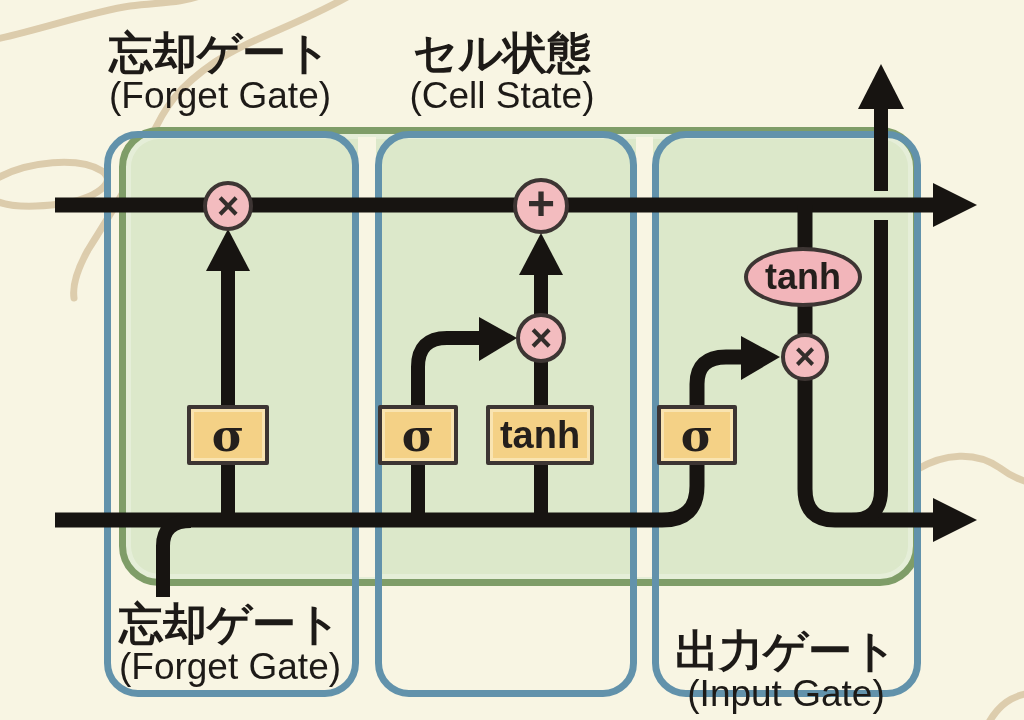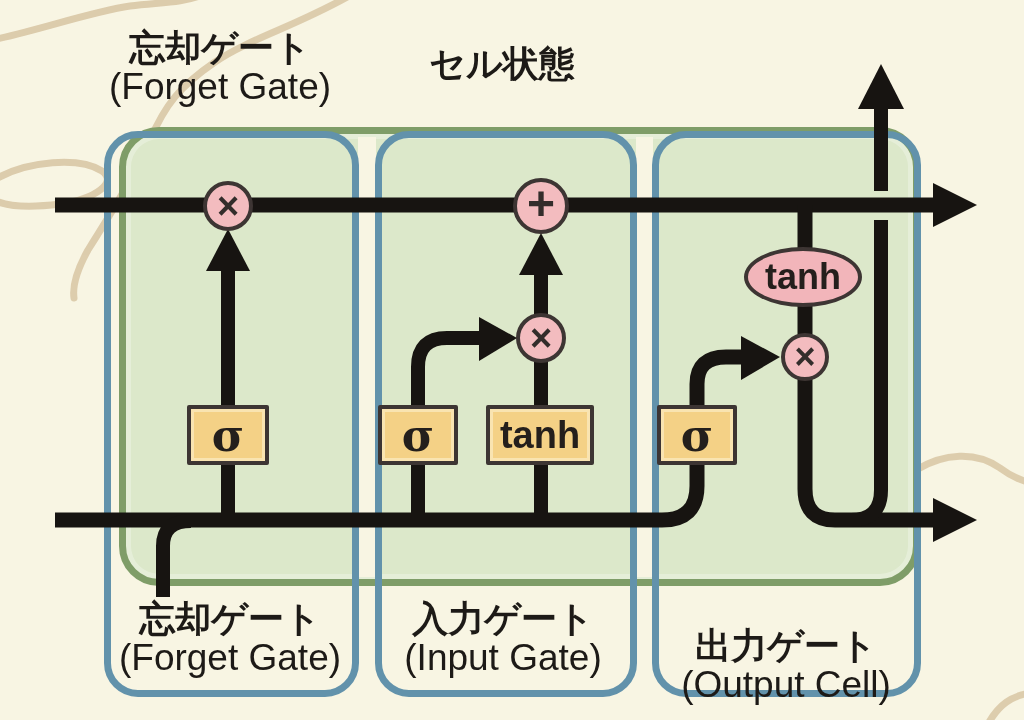--- a/index.html
+++ b/index.html
@@ -60,24 +60,24 @@
   
   .tanh-ellipse{
     left:744px;top:247px;width:118px;height:60px;
     background:#f2b5ba;border:4px solid #3d3533;border-radius:50%;
     box-sizing:border-box;display:flex;align-items:center;justify-content:center;
     color:#241f1c;font-weight:bold;font-size:36px;
   }
 
   
   .label-block{text-align:center;color:#1d1a17;}
-  .label-block .jp{font-weight:bold;font-size:36px;line-height:1.12;}
+  .label-block .jp{font-weight:bold;font-size:44px;line-height:1.12;}
   .label-block .en{font-weight:normal;font-size:37px;line-height:1.05;}
   .lb-top-forget{left:70px; top:28px; width:300px;}
-  .lb-top-cell  {left:352px;top:44px; width:300px;}
+  .lb-top-cell  {left:352px;top:28px; width:300px;}
   .lb-bot-forget{left:100px;top:599px;width:260px;}
   .lb-bot-input {left:373px;top:599px;width:260px;}
   .lb-bot-output{left:655px;top:626px;width:262px;}
 </style>
 </head>
 <body>
 
 <div id="canvas">
 
   <svg class="layer">
@@ -132,28 +132,25 @@
   <div class="abs op-circle oc-input">×</div>
   <div class="abs op-circle oc-output">×</div>
   <div class="abs tanh-ellipse">tanh</div>
 
   <div class="abs label-block lb-top-forget">
     <div class="jp">忘却ゲート</div>
     <div class="en">(Forget Gate)</div>
   </div>
   <div class="abs label-block lb-top-cell">
     <div class="jp">セル状態</div>
+    <div class="en">(Cell State)</div>
   </div>
 
   <div class="abs label-block lb-bot-forget">
     <div class="jp">忘却ゲート</div>
     <div class="en">(Forget Gate)</div>
   </div>
-  <div class="abs label-block lb-bot-input">
-    <div class="jp">入力ゲート</div>
-    <div class="en">(Input Gate)</div>
-  </div>
   <div class="abs label-block lb-bot-output">
     <div class="jp">出力ゲート</div>
-    <div class="en">(Output Cell)</div>
+    <div class="en">(Input Gate)</div>
   </div>
 
 </div>
 
 </body></html>

